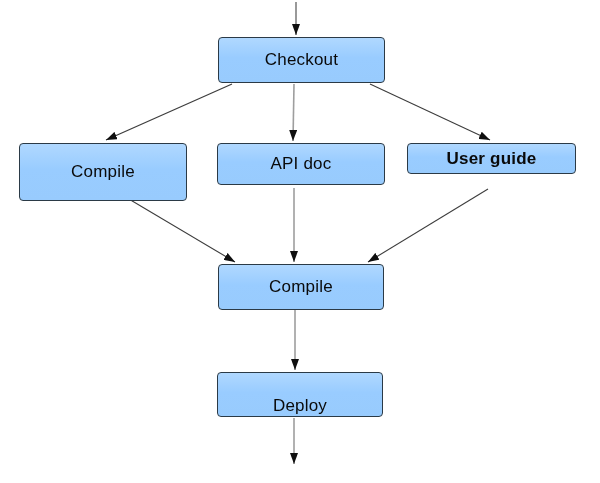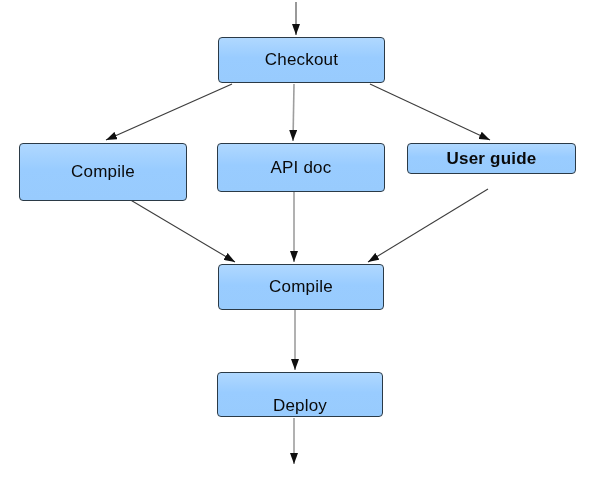--- a/index.html
+++ b/index.html
@@ -18,21 +18,21 @@
     border-radius:4px;
     background:linear-gradient(180deg,#b0d8ff 0%,#99ccff 45%,#98cbfd 100%);
     color:#0a0a0a;
     font-size:17px;
     letter-spacing:0.2px;
     box-sizing:border-box;
     cursor:default;
   }
   .n-checkout {left:218px;top:37px;width:167px;height:46px;}
   .n-compile  {left:19px; top:143px;width:168px;height:58px;justify-content:center;}
-  .n-apidoc   {left:217px;top:143px;width:168px;height:49px;}
+  .n-apidoc   {left:217px;top:143px;width:168px;height:42px;}
   .n-userguide{left:407px;top:143px;width:169px;height:31px;font-weight:bold;}
   .n-package  {left:218px;top:264px;width:166px;height:46px;}
   .n-deploy   {left:217px;top:372px;width:166px;height:45px;align-items:flex-end;}
   .edge-v{stroke:#9e9e9e;stroke-width:1.6;}
   .edge-v-dark{stroke:#6e6e6e;stroke-width:1.4;}
   .edge-d{stroke:#3d3d3d;stroke-width:1.1;}
 </style>
 </head>
 <body>
 

